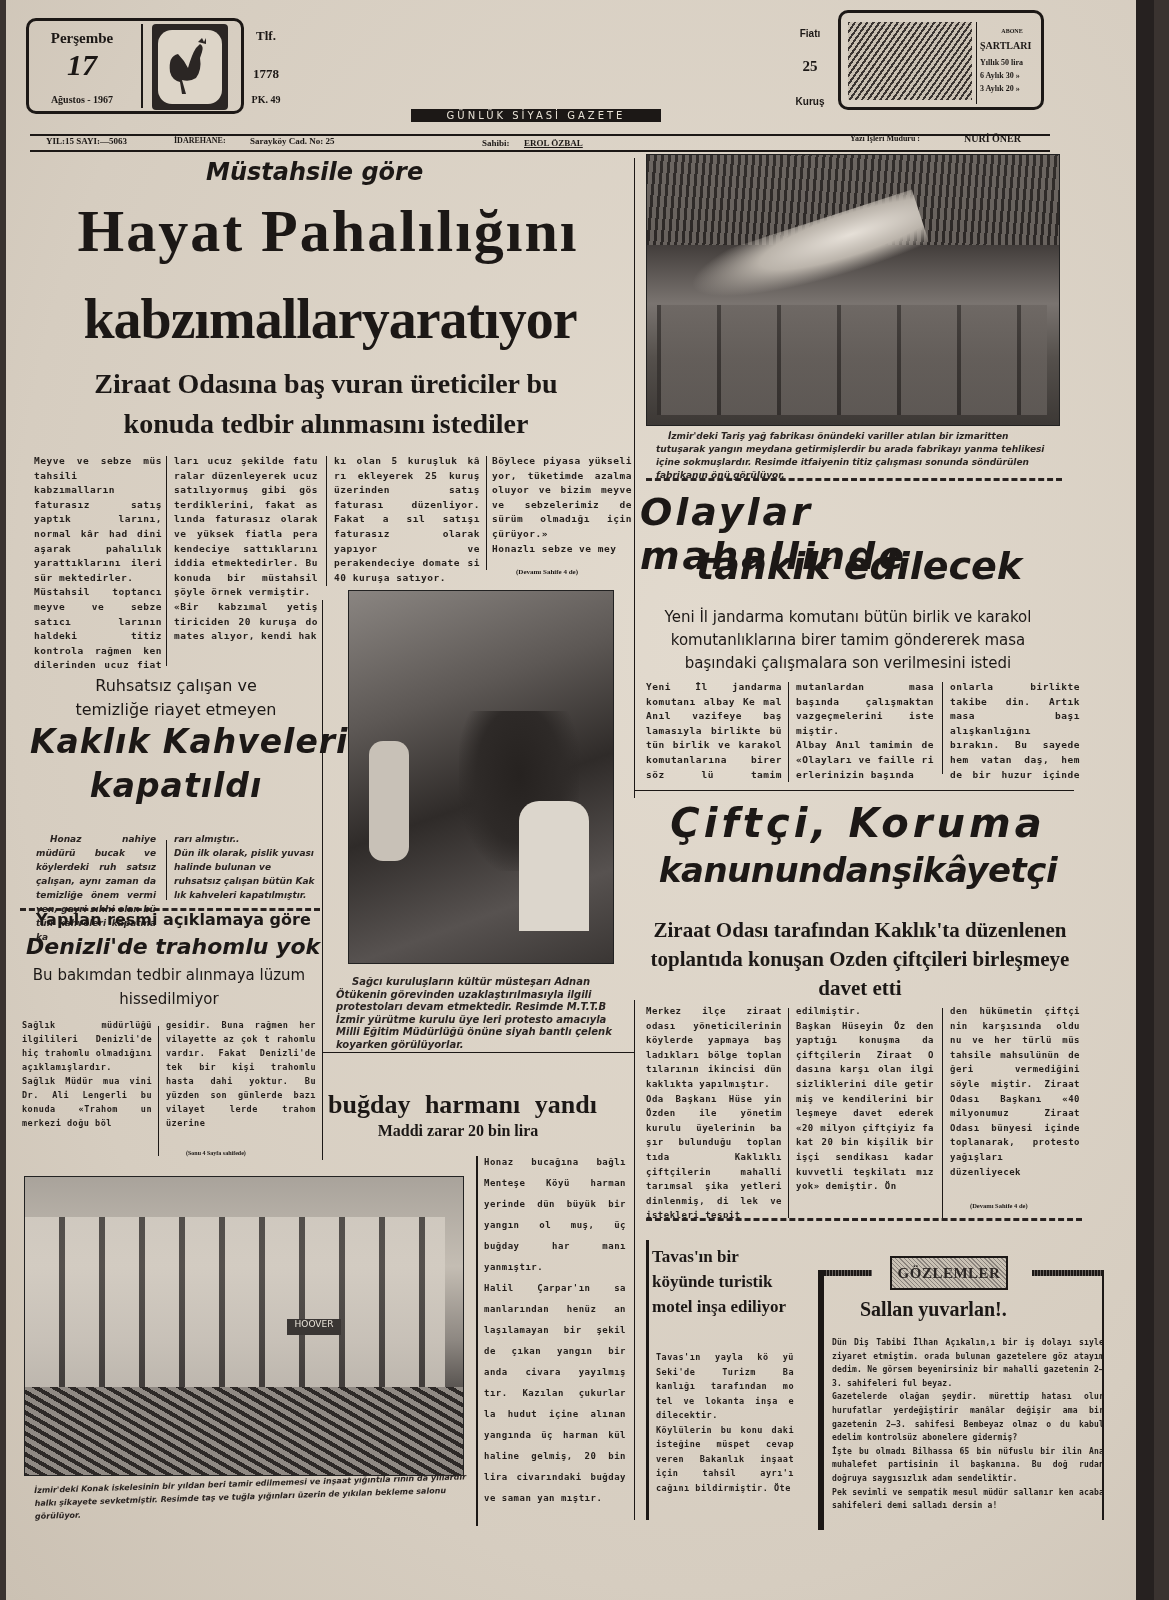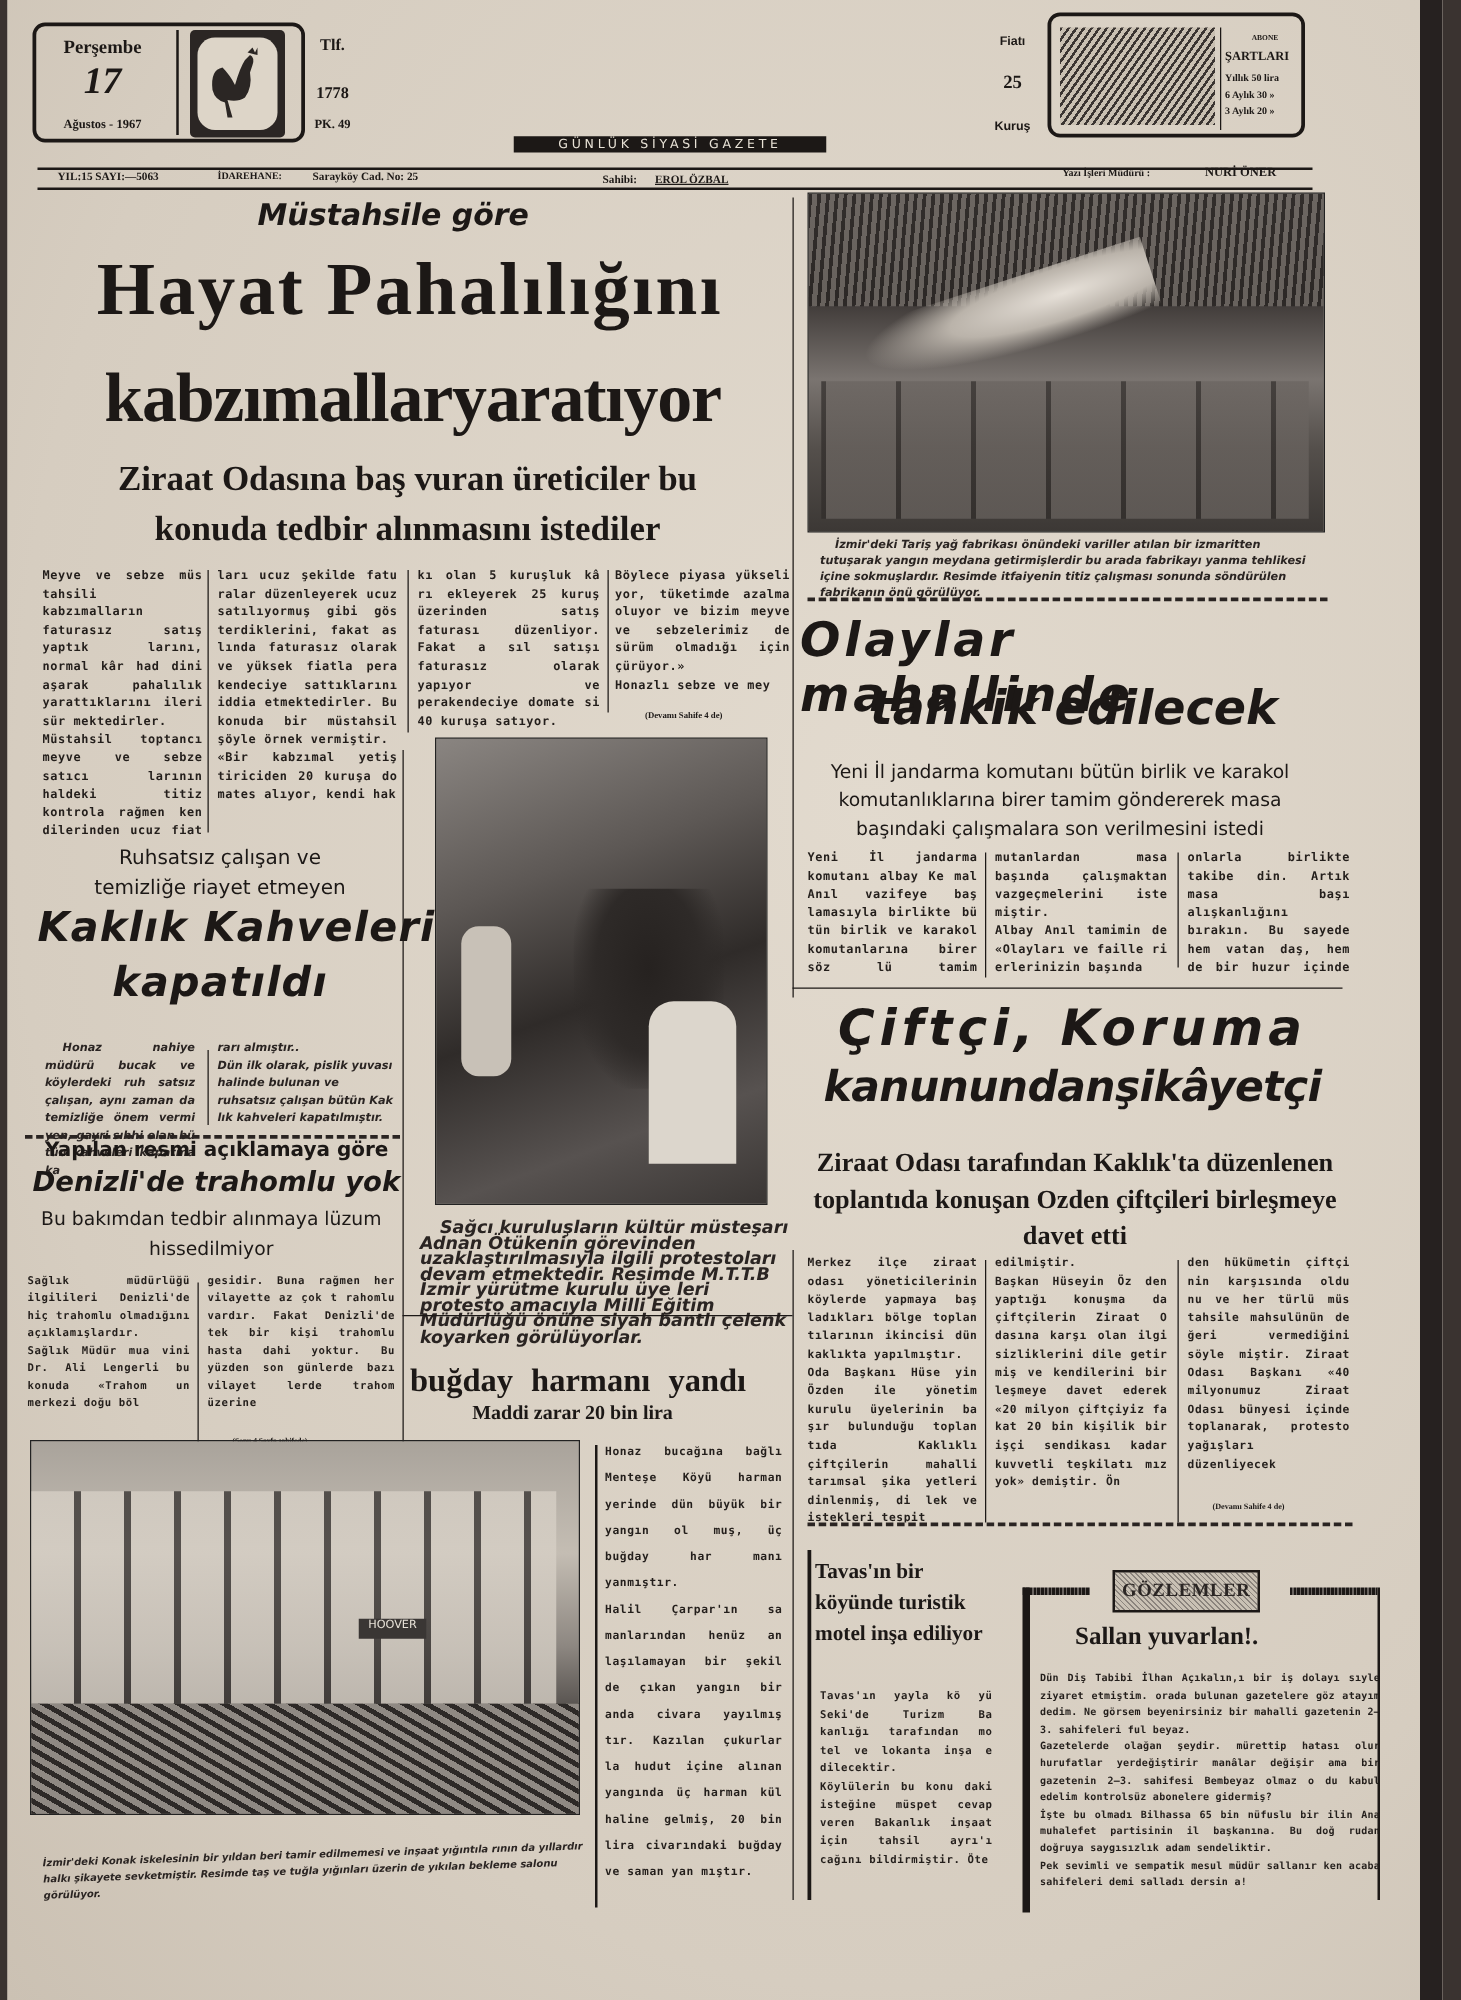--- a/index.html
+++ b/index.html
@@ -143,40 +143,40 @@
   <div class="vrule" style="left:160px;top:840px;height:60px;width:1px;"></div>
   <div class="abs cap" style="left:168px;top:832px;width:146px;line-height:14px;white-space:pre-line;">rarı almıştır..
 Dün ilk olarak, pislik yuvası halinde bulunan ve ruhsatsız çalışan bütün Kak lık kahveleri kapatılmıştır.</div>
   <div class="dash" style="left:14px;top:908px;width:300px;"></div>
 
   <div class="photo" style="left:342px;top:590px;width:266px;height:374px;background:linear-gradient(160deg,#8a8581 0%,#5d5855 30%,#2f2b29 55%,#575250 80%,#3a3634 100%);">
     <div style="position:absolute;left:110px;top:120px;width:120px;height:160px;background:radial-gradient(ellipse at 50% 40%,#262220 0%,#2e2a28 50%,transparent 75%);"></div>
     <div style="position:absolute;left:170px;top:210px;width:70px;height:130px;background:#dcd6cc;border-radius:20px 20px 0 0;"></div>
     <div style="position:absolute;left:20px;top:150px;width:40px;height:120px;background:#c8c1b7;border-radius:14px;"></div>
   </div>
-  <div class="abs cap" style="left:330px;top:976px;width:296px;font-size:14px;line-height:12.5px;text-indent:16px;">Sağcı kuruluşların kültür müsteşarı Adnan Ötükenin görevinden uzaklaştırılmasıyla ilgili protestoları devam etmektedir. Resimde M.T.T.B İzmir yürütme kurulu üye leri protesto amacıyla Milli Eğitim Müdürlüğü önüne siyah bantlı çelenk koyarken görülüyorlar.</div>
+  <div class="abs cap" style="left:330px;top:976px;width:296px;font-size:10px;line-height:12.5px;text-indent:16px;">Sağcı kuruluşların kültür müsteşarı Adnan Ötükenin görevinden uzaklaştırılmasıyla ilgili protestoları devam etmektedir. Resimde M.T.T.B İzmir yürütme kurulu üye leri protesto amacıyla Milli Eğitim Müdürlüğü önüne siyah bantlı çelenk koyarken görülüyorlar.</div>
 
   <div class="abs sans bold" style="left:30px;top:910px;font-size:16px;">Yapılan resmi açıklamaya göre</div>
   <div class="abs sans ital bold" style="left:20px;top:934px;font-size:22px;">Denizli'de trahomlu yok</div>
   <div class="abs sans center" style="left:8px;top:966px;width:310px;font-size:15px;">Bu bakımdan tedbir alınmaya lüzum</div>
   <div class="abs sans center" style="left:8px;top:990px;width:310px;font-size:15px;">hissedilmiyor</div>
   <div class="abs body-text" style="left:16px;top:1018px;width:130px;height:140px;white-space:pre-line;overflow:hidden;font-size:8.5px;line-height:14px;">Sağlık müdürlüğü ilgilileri Denizli'de hiç trahomlu olmadığını açıklamışlardır.
 Sağlık Müdür mua vini Dr. Ali Lengerli bu konuda «Trahom un merkezi doğu böl</div>
   <div class="vrule" style="left:152px;top:1026px;height:130px;width:1px;"></div>
   <div class="abs body-text" style="left:160px;top:1018px;width:150px;height:136px;overflow:hidden;font-size:8.5px;line-height:14px;">gesidir. Buna rağmen her vilayette az çok t rahomlu vardır. Fakat Denizli'de tek bir kişi trahomlu hasta dahi yoktur. Bu yüzden son günlerde bazı vilayet lerde trahom üzerine</div>
   <div class="abs serifb" style="left:180px;top:1150px;font-size:6px;">(Sonu 4 Sayfa sahifede)</div>
   <div class="vrule" style="left:316px;top:600px;height:560px;width:1px;"></div>
 
   <div class="rule" style="left:316px;top:1052px;width:312px;height:1px;"></div>
   <div class="abs serifb" style="left:322px;top:1090px;font-size:26px;word-spacing:8px;">buğday harmanı yandı</div>
   <div class="abs serifb center" style="left:322px;top:1122px;width:260px;font-size:16px;">Maddi zarar 20 bin lira</div>
   <div class="abs body-text" style="left:478px;top:1152px;width:142px;height:380px;white-space:pre-line;overflow:hidden;font-size:9px;line-height:21px;">Honaz bucağına bağlı Menteşe Köyü harman yerinde dün büyük bir yangın ol muş, üç buğday har manı yanmıştır.
 Halil Çarpar'ın sa manlarından henüz an laşılamayan bir şekil de çıkan yangın bir anda civara yayılmış tır. Kazılan çukurlar la hudut içine alınan yangında üç harman kül haline gelmiş, 20 bin lira civarındaki buğday ve saman yan mıştır.</div>
 
-  <div class="photo" style="left:18px;top:1152px;width:440px;height:300px;background:linear-gradient(180deg,#a9a39b 0%,#c4bdb3 30%,#8d8781 55%,#3b3735 80%,#6a6560 100%);">
+  <div class="photo" style="left:18px;top:1176px;width:440px;height:300px;background:linear-gradient(180deg,#a9a39b 0%,#c4bdb3 30%,#8d8781 55%,#3b3735 80%,#6a6560 100%);">
     <div style="position:absolute;left:0;top:40px;width:420px;height:170px;background:repeating-linear-gradient(90deg,#d6cfc5 0 34px,#3a3634 34px 40px);opacity:.8;"></div>
     <div style="position:absolute;left:0;top:210px;width:440px;height:90px;background:repeating-linear-gradient(30deg,#2d2927 0 4px,#8f8983 4px 9px);"></div>
     <div style="position:absolute;left:262px;top:142px;width:54px;height:16px;font-family:'DejaVu Sans',sans-serif;font-size:9px;color:#e8e2d8;background:#3a3634;text-align:center;">HOOVER</div>
   </div>
   <div class="abs cap" style="left:28px;top:1484px;width:440px;font-size:8px;line-height:13px;transform:rotate(-1.8deg);transform-origin:left top;">İzmir'deki Konak iskelesinin bir yıldan beri tamir edilmemesi ve inşaat yığıntıla rının da yıllardır halkı şikayete sevketmiştir. Resimde taş ve tuğla yığınları üzerin de yıkılan bekleme salonu görülüyor.</div>
 
   <div class="abs sans ital bold center" style="left:630px;top:800px;width:444px;font-size:40px;letter-spacing:4px;">Çiftçi, Koruma</div>
   <div class="abs serifb center" style="left:632px;top:916px;width:444px;font-size:21px;line-height:29px;">Ziraat Odası tarafından Kaklık'ta düzenlenen toplantıda konuşan Ozden çiftçileri birleşmeye davet etti</div>
   <div class="abs sans ital bold center" style="left:628px;top:850px;width:448px;font-size:34px;letter-spacing:-0.5px;">kanunundanşikâyetçi</div>
 

